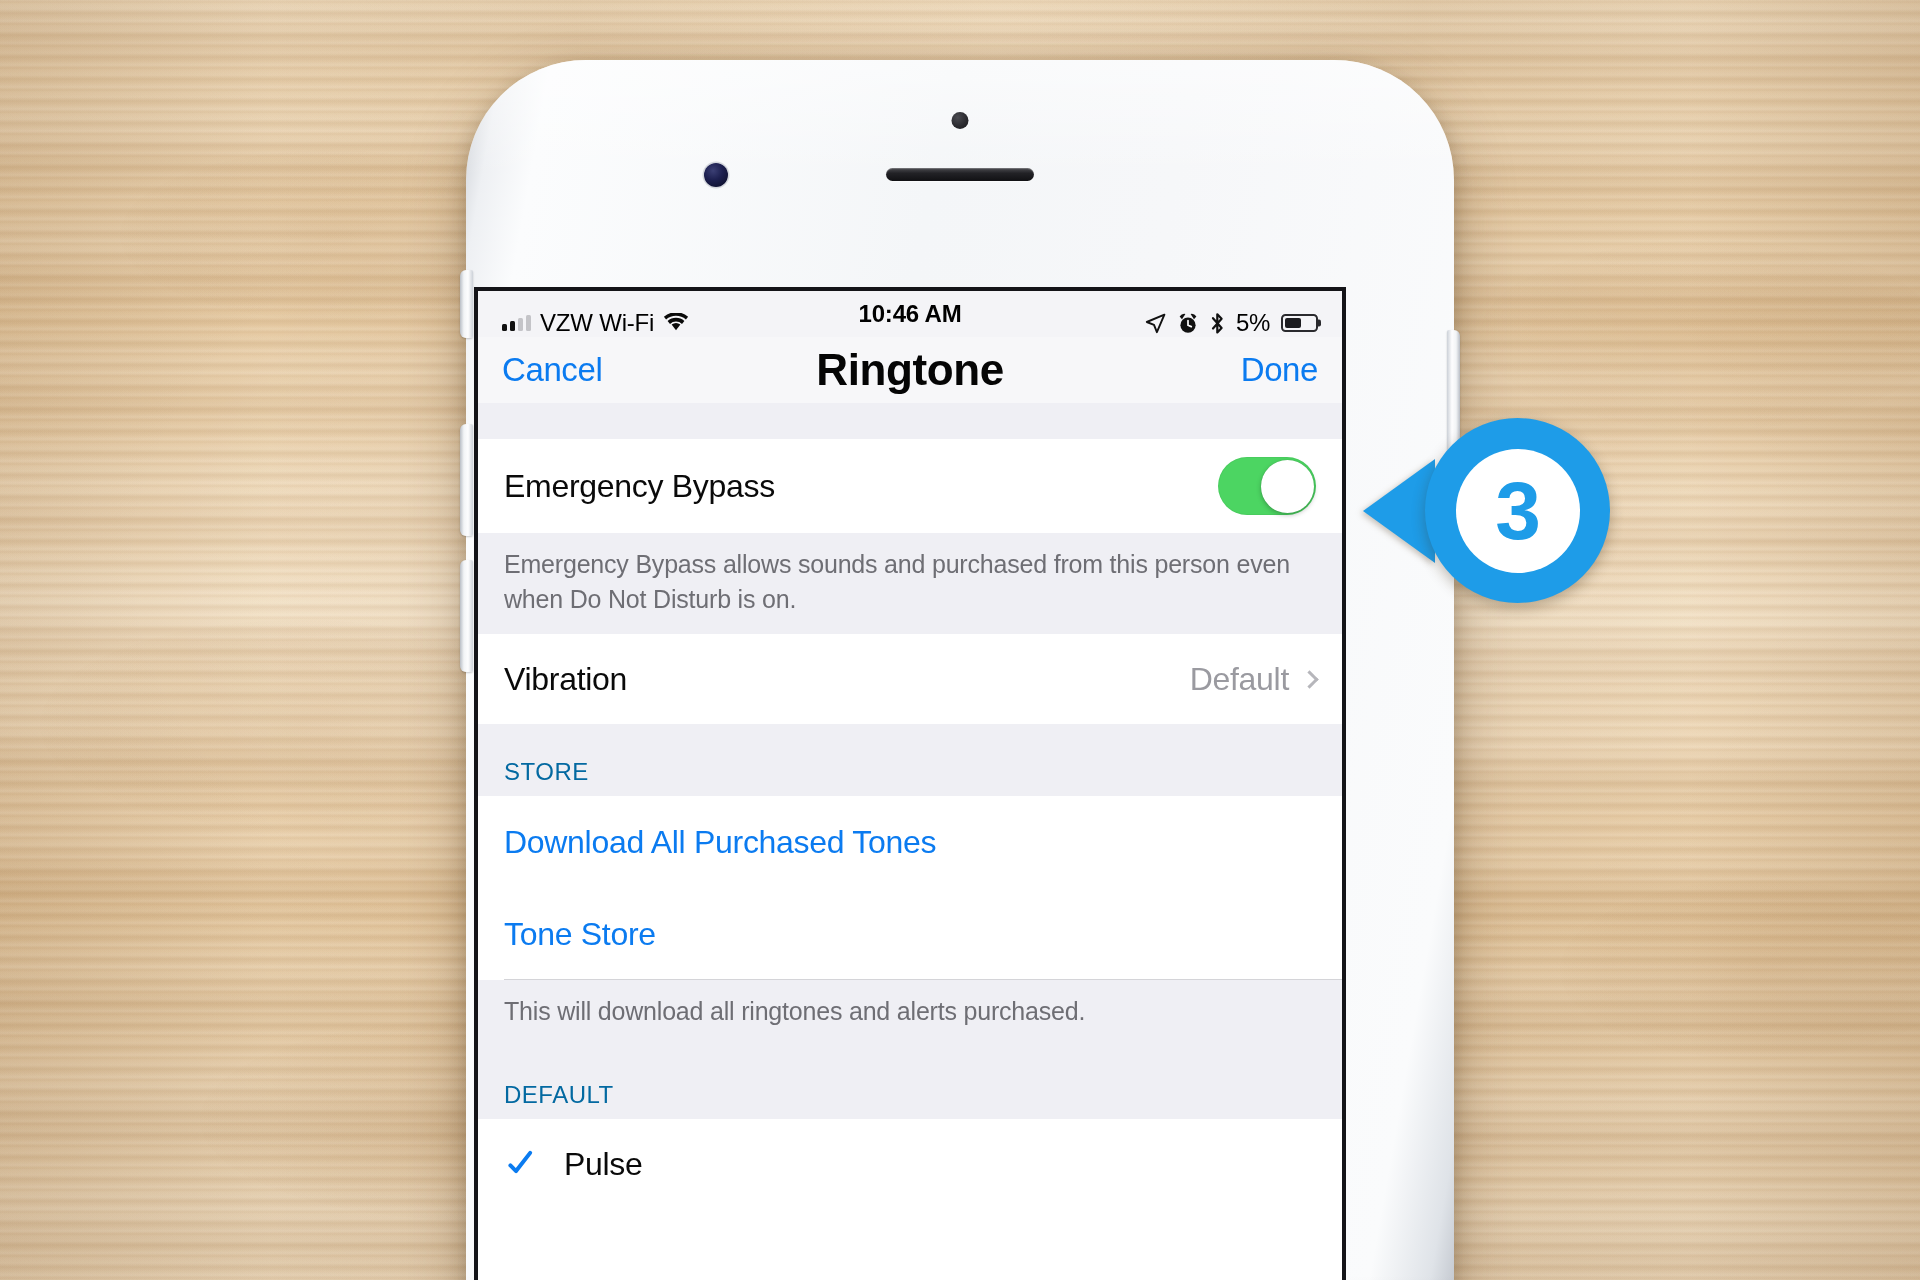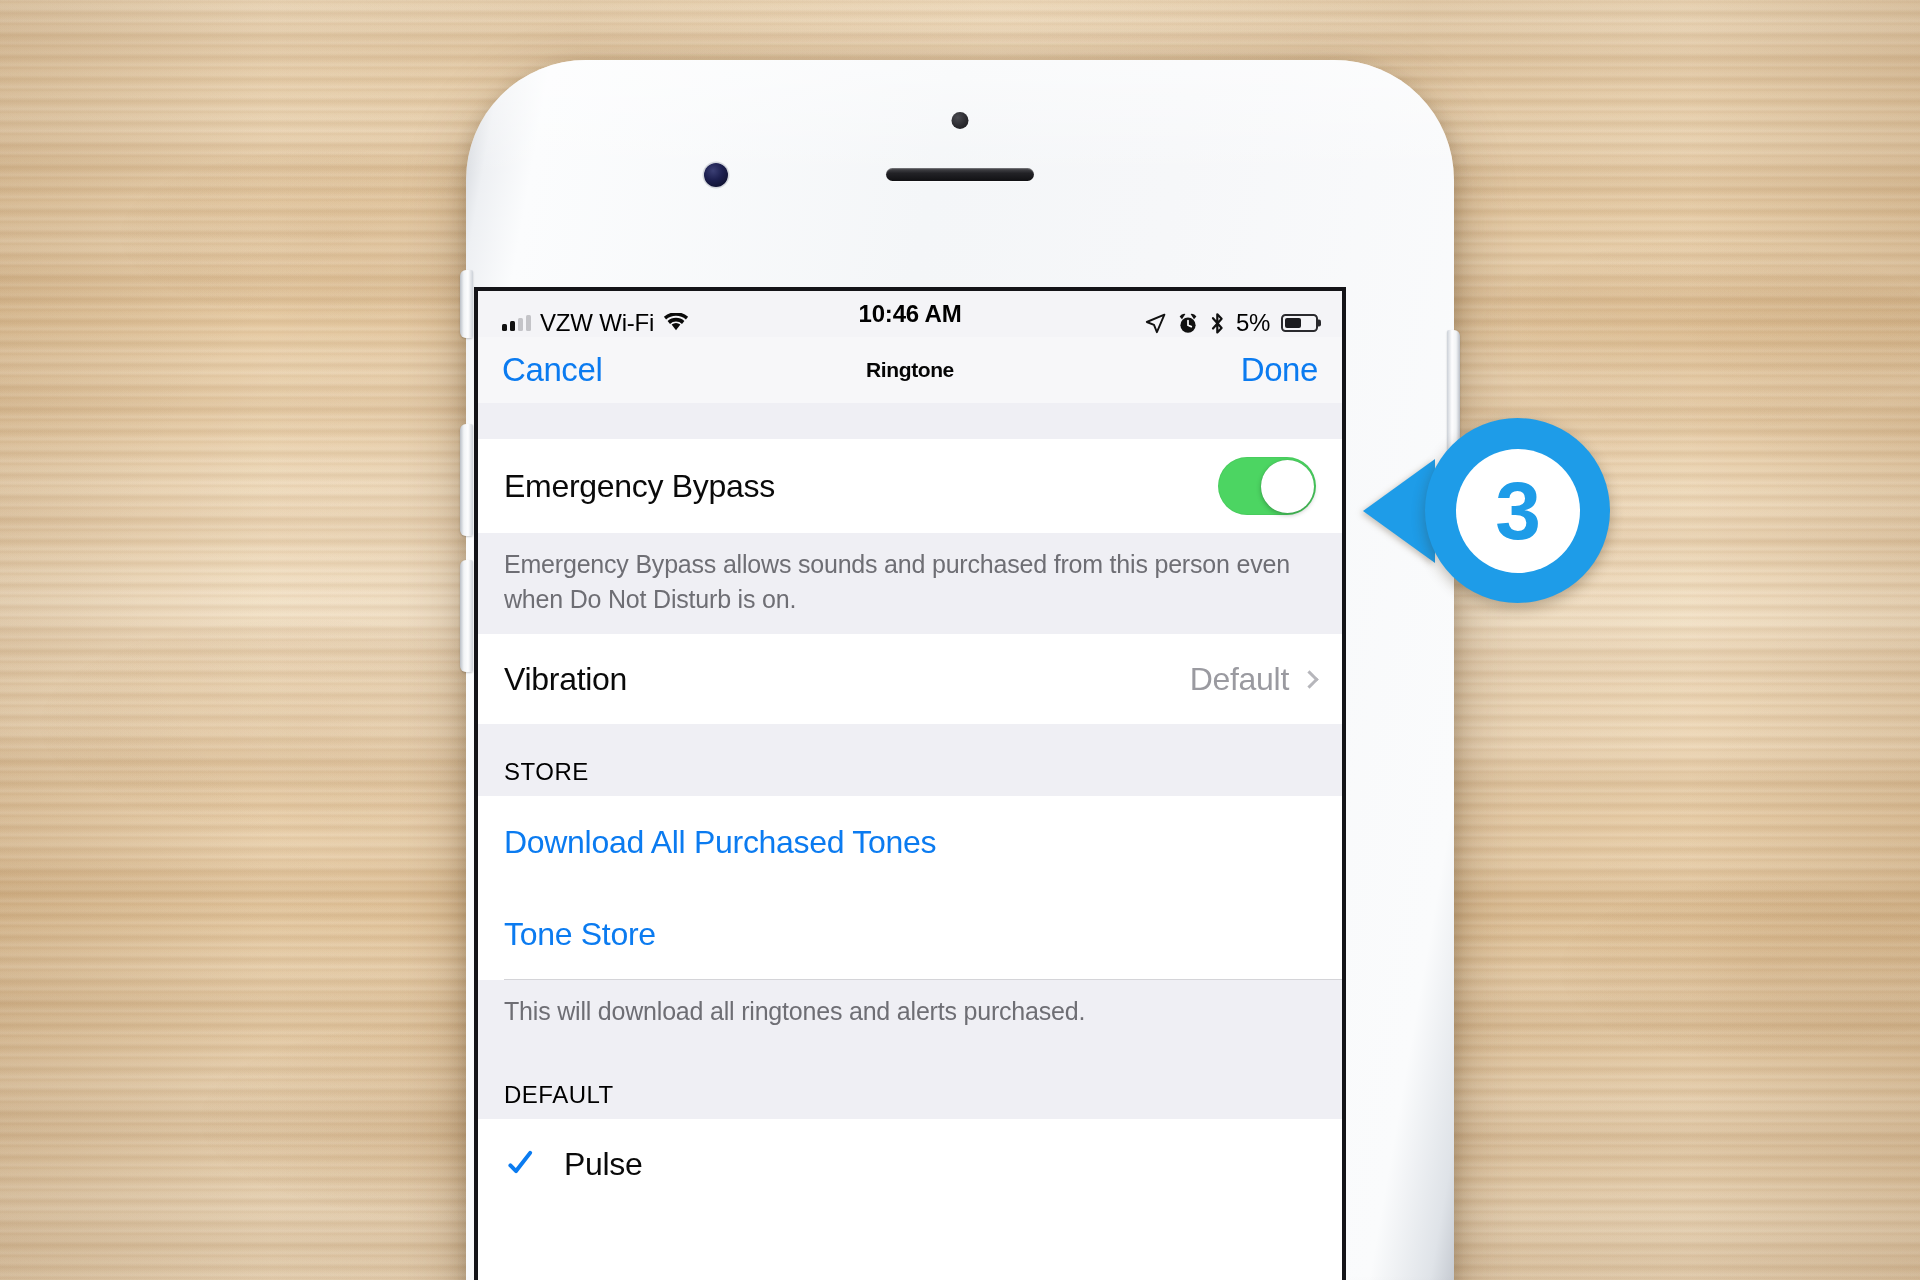--- a/index.html
+++ b/index.html
@@ -164,21 +164,21 @@
     background:#f7f7f9;
     display:flex; align-items:center; justify-content:space-between;
     padding:0 24px;
     position:relative;
     gap:12px;
   }
   .nav-action { color:#0b7bf0; font-size:33px; letter-spacing:-0.4px; }
   #nav-title {
     position:absolute; left:0; right:0;
     text-align:center;
-    font-size:21px; font-weight:700; color:#050505; letter-spacing:-0.4px;
+    font-size:44px; font-weight:700; color:#050505; letter-spacing:-0.4px;
     pointer-events:none;
   }
 
   
   #table { background:#efeff4; }
   .gap { background:#efeff4; }
   .cell {
     background:#fff;
     padding:0 26px;
     display:flex; align-items:center;
@@ -196,21 +196,21 @@
     transform:rotate(45deg);
   }
   .footer-note {
     background:#efeff4;
     padding:14px 26px 18px 26px;
     font-size:25px; line-height:1.38; color:#6e6e74; letter-spacing:-0.2px;
   }
   .section-header {
     background:#efeff4;
     padding:34px 26px 10px 26px;
-    font-size:24px; color:#000000; letter-spacing:0.5px;
+    font-size:24px; color:#0369a1; letter-spacing:0.5px;
   }
 
   
   #toggle-emergency-bypass {
     margin-left:auto;
     width:98px; height:58px; border-radius:29px;
     background:#4cd562;
     position:relative;
     box-shadow:inset 0 0 0 1px rgba(0,0,0,0.04);
   }

